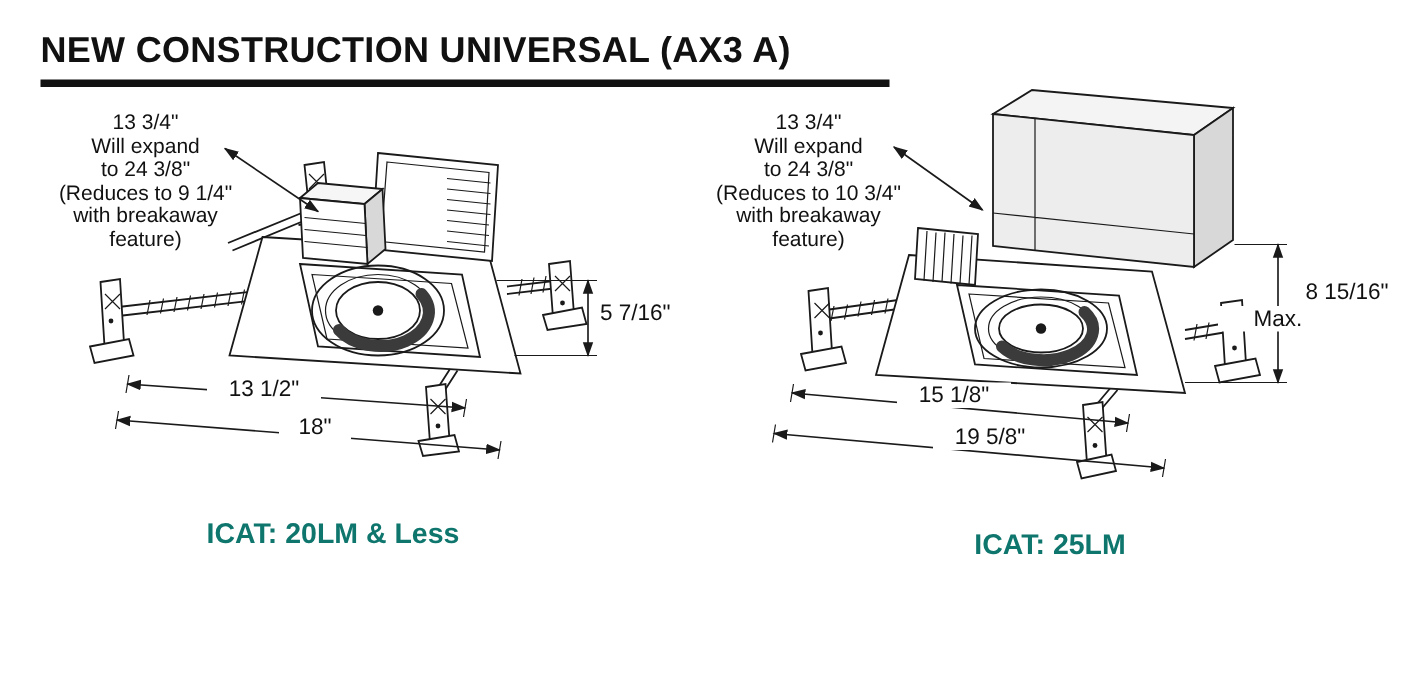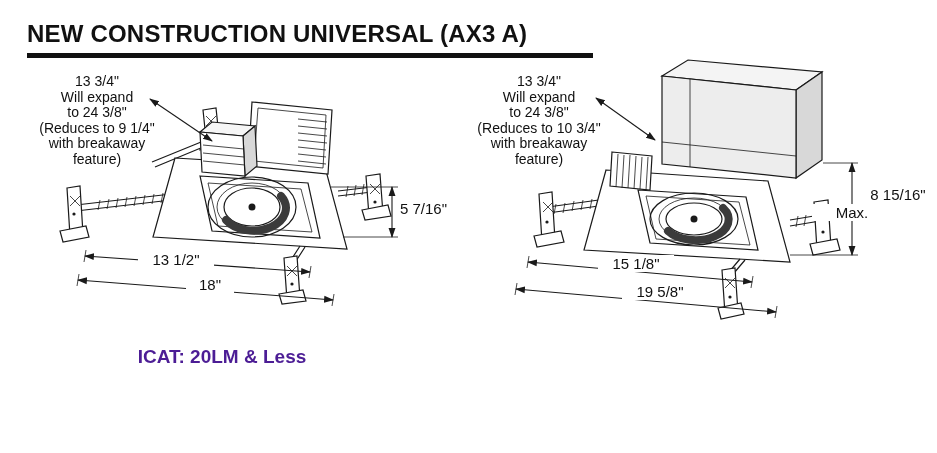--- a/index.html
+++ b/index.html
@@ -14,21 +14,21 @@
   }
   #title-underline{left:27px;top:53px;width:566px;height:5px;background:#111;}
   .note{
     width:150px;text-align:center;font-size:14px;line-height:15.5px;color:#111;
   }
   .note div{white-space:nowrap;}
   #note-left{left:22px;top:74px;}
   #note-right{left:464px;top:74px;}
   .dim-label{font-size:15px;color:#111;white-space:nowrap;background:#fff;padding:0 2px;}
   .center{text-align:center;}
-  .caption{font-weight:700;font-size:19px;line-height:25px;text-align:center;color:#4c1d95;}
+  .caption{font-weight:700;font-size:19px;line-height:25px;text-align:center;color:#0f766e;}
   #caption-left{left:87px;top:344px;width:270px;}
   #caption-right{left:590px;top:351px;width:220px;}
   svg{position:absolute;left:0;top:0;}
   .ln{stroke:#1a1a1a;stroke-width:1.2;fill:none;}
   .thin{stroke:#1a1a1a;stroke-width:.8;fill:none;}
   .part{fill:#ffffff;stroke:#1a1a1a;stroke-width:1.2;}
   .dim{stroke:#1a1a1a;stroke-width:1.1;fill:none;}
   .hole{fill:#1a1a1a;stroke:none;}
   .swirl{stroke:#3b3b3b;stroke-width:8;fill:none;stroke-linecap:round;}
 </style>
@@ -210,14 +210,17 @@
 
   <div class="abs dim-label center" style="left:858px;top:186px;width:76px;">8 15/16"</div>
   <div class="abs dim-label center" style="left:812px;top:204px;width:76px;">Max.</div>
   <div class="abs dim-label center" style="left:598px;top:255px;width:72px;">15 1/8"</div>
   <div class="abs dim-label center" style="left:622px;top:283px;width:72px;">19 5/8"</div>
 
   <div id="caption-left" class="abs caption">
     <div>ICAT: 20LM &amp; Less</div>
   </div>
 
+  <div id="caption-right" class="abs caption">
+    <div>ICAT: 25LM</div>
+  </div>
 
 </div>
 
 </body></html>

